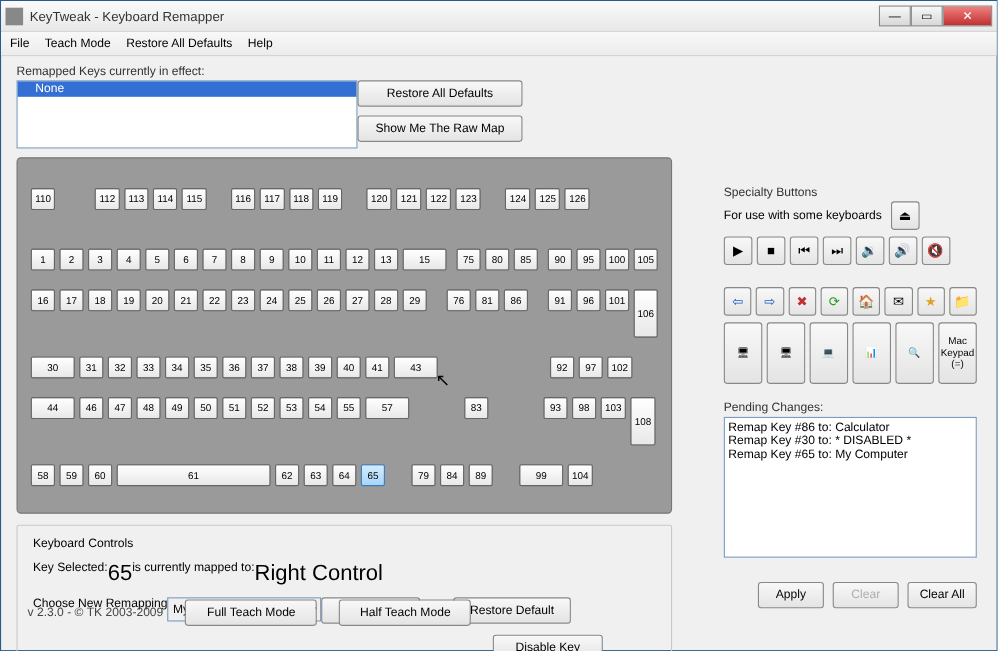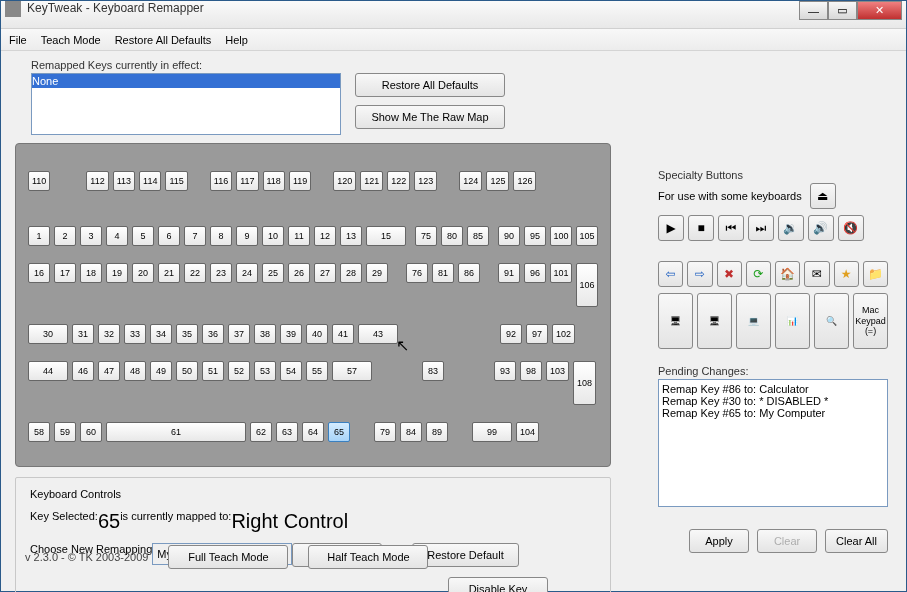--- a/index.html
+++ b/index.html
@@ -1,32 +1,32 @@
 <!DOCTYPE html>
 <html><head>
 <meta charset="utf-8">
 <style>
 * { box-sizing: border-box; font-family: Tahoma, sans-serif; font-size: 11px; }
 body { margin: 0; background: #fff; }
 .window { width: 907px; height: 592px; border: 1px solid #2a5a8a; background: #f0f0f0; position: relative; }
-.titlebar { height: 28px; background: linear-gradient(#fafafa, #e8e8e8); display: flex; padding: 0 4px; border-bottom: 1px solid #d0d0d0; }
+.titlebar { height: 28px; background: linear-gradient(#fafafa, #e8e8e8); display: flex; align-items: center; padding: 0 4px; border-bottom: 1px solid #d0d0d0; }
 .titlebar-icon { width: 16px; height: 16px; background: #888; margin-right: 6px; }
 .titlebar-text { flex: 1; color: #333; font-size: 12px; }
 .titlebar-btns { display: flex; gap: 0; }
 .titlebar-btn { width: 29px; height: 19px; border: 1px solid #888; background: linear-gradient(#f8f8f8,#d8d8d8); display: flex; align-items: center; justify-content: center; }
 .titlebar-btn.close { background: linear-gradient(#f08080,#c03030); color: #fff; width: 45px; }
 .menubar { height: 22px; background: linear-gradient(#f8f8f8,#ececec); display: flex; align-items: center; padding: 0 8px; gap: 14px; border-bottom: 1px solid #d4d4d4; }
 .menubar-item { color: #000; cursor: pointer; }
 .content { padding: 8px 14px; }
 
-.top-row { display: flex; gap: 14px; margin-bottom: 8px; margin-left: 16px; }
+.top-row { display: flex; gap: 0; margin-bottom: 8px; }
 .remap-group { }
 .group-label { font-size: 11px; color: #333; margin-bottom: 2px; }
 .remap-list { width: 310px; height: 62px; background: #fff; border: 1px solid #7a9ac0; }
-.remap-list-item { background: #3470d4; color: #fff; padding: 1px 0; }
+.remap-list-item { background: #3470d4; color: #fff; padding: 1px 16px; }
 .top-btns { display: flex; flex-direction: column; gap: 8px; padding-top: 14px; }
 .std-btn { background: linear-gradient(#f8f8f8,#e4e4e4); border: 1px solid #888; border-radius: 3px; padding: 5px 14px; min-width: 150px; text-align: center; cursor: pointer; }
 .std-btn:disabled { color: #999; }
 
 .keyboard { background: #9a9a9a; border: 1px solid #777; border-radius: 4px; padding: 10px 12px 18px; width: 596px; }
 .kb-row { display: flex; gap: 4px; margin-bottom: 6px; margin-top: 17px; }
 .key { background: linear-gradient(#fff,#e8e8e8); border: 1px solid #666; border-radius: 2px; height: 20px; min-width: 22px; font-size: 9px; display: flex; align-items: center; justify-content: center; cursor: pointer; padding: 0 3px; }
 .key.sel { background: linear-gradient(#d4ecff,#a8d4f8); border-color: #3a80c0; }
 .key.wide { min-width: 40px; }
 .key.space { min-width: 140px; }

